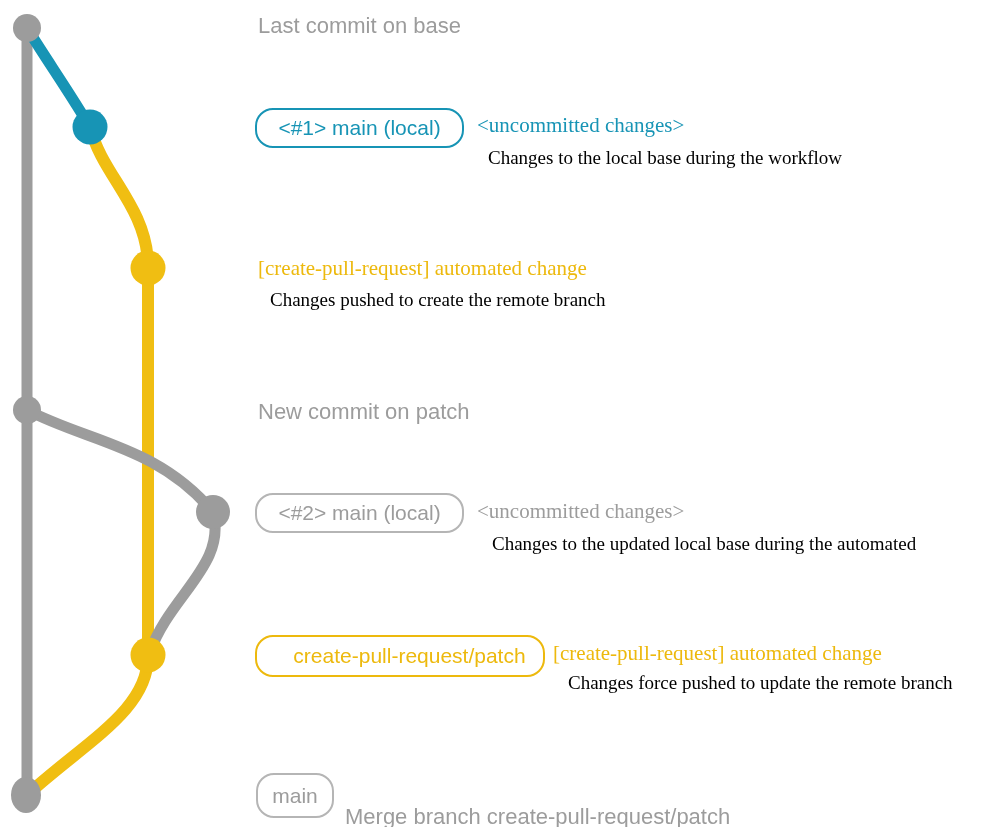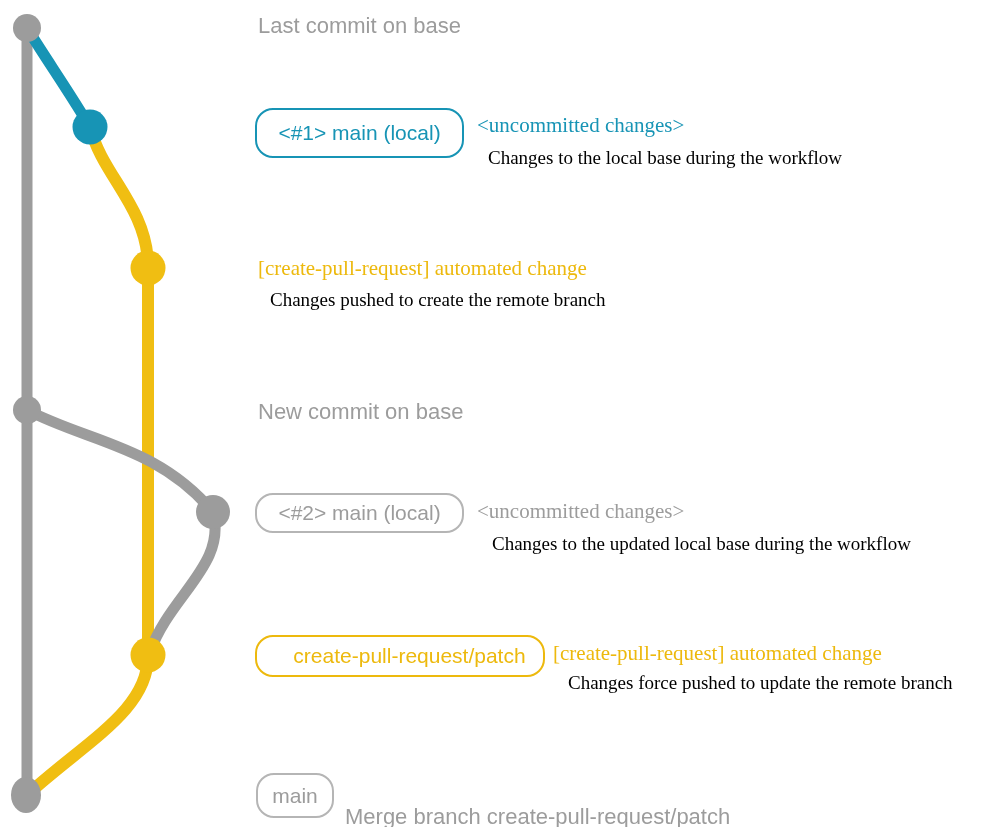--- a/index.html
+++ b/index.html
@@ -51,32 +51,32 @@
     <circle cx="90" cy="127" r="17.5" fill="#1794b5"></circle>
     <circle cx="148" cy="268" r="17.5" fill="#f0be12"></circle>
     <circle cx="27" cy="410" r="14" fill="#9c9c9c"></circle>
     <circle cx="213" cy="512" r="17" fill="#9c9c9c"></circle>
     <circle cx="148" cy="655" r="17.5" fill="#f0be12"></circle>
     <ellipse cx="26" cy="795" rx="15" ry="18" fill="#9c9c9c"></ellipse>
   </svg>
 
   <div class="txt sans gray-t" style="left:258px;top:13px">Last commit on base</div>
 
-  <div class="badge teal-b" style="left:255px;top:108px;width:209px;height:50px">&lt;#1&gt; main (local)</div>
+  <div class="badge teal-b" style="left:255px;top:108px;width:209px;height:40px">&lt;#1&gt; main (local)</div>
   <div class="txt sans-sm teal-t" style="left:477px;top:113px">&lt;uncommitted changes&gt;</div>
   <div class="txt serif-cap" style="left:488px;top:146px">Changes to the local base during the workflow</div>
 
   <div class="txt sans-sm yellow-t" style="left:258px;top:256px">[create-pull-request] automated change</div>
   <div class="txt serif-cap" style="left:270px;top:288px">Changes pushed to create the remote branch</div>
 
-  <div class="txt sans gray-t" style="left:258px;top:399px">New commit on base</div>
+  <div class="txt sans gray-t" style="left:258px;top:399px">New commit on patch</div>
 
   <div class="badge gray-b" style="left:255px;top:493px;width:209px;height:40px">&lt;#2&gt; main (local)</div>
   <div class="txt sans-sm gray-t" style="left:477px;top:499px">&lt;uncommitted changes&gt;</div>
-  <div class="txt serif-cap" style="left:492px;top:532px">Changes to the updated local base during the workflow</div>
+  <div class="txt serif-cap" style="left:492px;top:532px">Changes to the updated local base during the automated</div>
 
   <div class="badge yellow-b" style="left:255px;top:635px;width:290px;height:42px">create-pull-request/patch</div>
   <div class="txt sans-sm yellow-t" style="left:553px;top:641px">[create-pull-request] automated change</div>
   <div class="txt serif-cap" style="left:568px;top:671px">Changes force pushed to update the remote branch</div>
 
   <div class="badge gray-b" style="left:256px;top:773px;width:78px;height:45px">main</div>
   <div class="txt sans gray-t" style="left:345px;top:804px">Merge branch create-pull-request/patch</div>
 
 </div>
 

